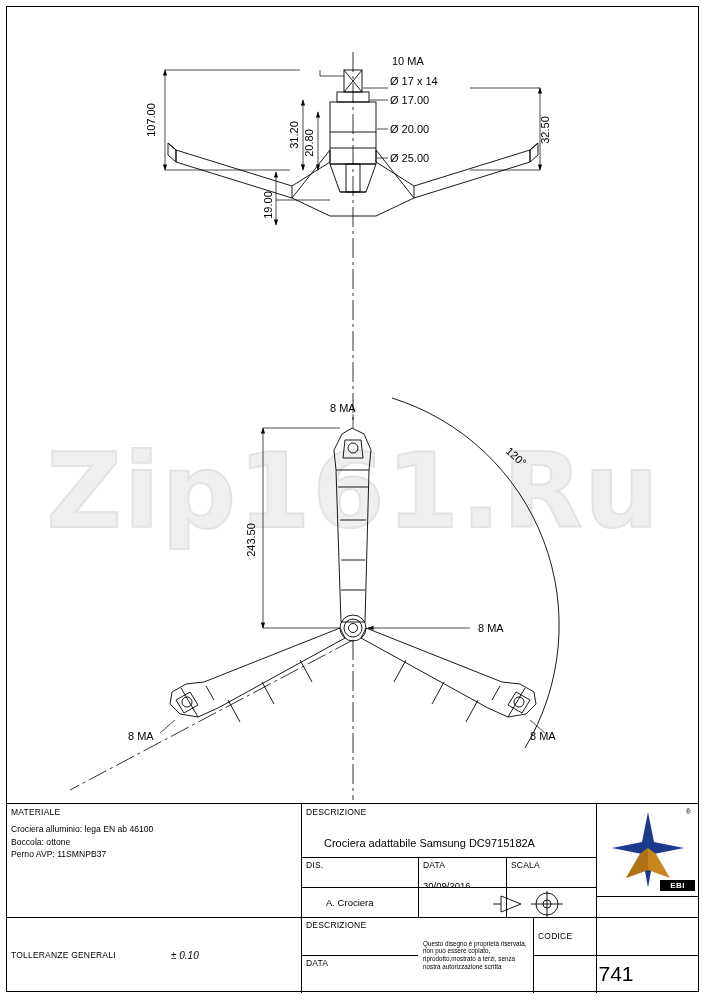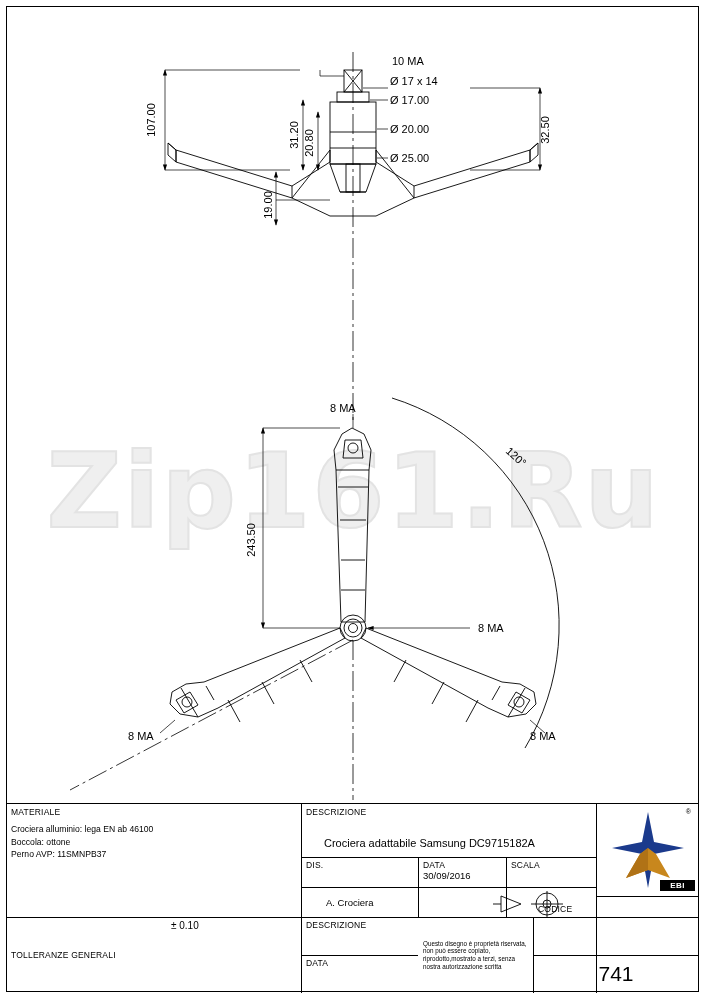--- a/index.html
+++ b/index.html
@@ -300,35 +300,35 @@
       <div class="mat-lines" style="margin-top:6px;">
         <div>Crociera alluminio: lega EN ab 46100</div>
         <div>Boccola: ottone</div>
         <div>Perno AVP: 11SMNPB37</div>
       </div>
     </div>
 
     <div class="tb-cell" style="left:0; top:113px; width:160px; height:76px; display:flex; align-items:center;">
       <span class="tb-label">TOLLERANZE GENERALI</span>
     </div>
-    <div class="tb-cell" style="left:160px; top:113px; width:135px; height:76px; display:flex; align-items:flex-start;">
+    <div class="tb-cell" style="left:160px; top:113px; width:135px; height:76px; display:flex; align-items:center;font-style:italic;">
       <span style="font-size:10px;">± 0.10</span>
     </div>
 
     <div class="tb-cell" style="left:295px; top:0; width:295px; height:53px;">
       <div class="tb-label">DESCRIZIONE</div>
       <div class="desc-text" style="margin-top:20px; padding-left:18px;">Crociera adattabile Samsung DC9715182A</div>
     </div>
 
     <div class="tb-cell" style="left:295px; top:53px; width:117px; height:30px;">
       <span class="tb-label">DIS.</span>
     </div>
     <div class="tb-cell" style="left:412px; top:53px; width:88px; height:30px;">
       <div class="tb-label">DATA</div>
-      <div style="font-size:9.5px; margin-top:0;">30/09/2016</div>
+      <div style="font-size:9.5px; margin-top:10px;">30/09/2016</div>
     </div>
     <div class="tb-cell" style="left:500px; top:53px; width:90px; height:30px;">
       <div class="tb-label">SCALA</div>
       <div style="font-size:16px; margin-top:17px; padding-left:26px;">1 : 4</div>
     </div>
 
     <div class="tb-cell" style="left:295px; top:83px; width:117px; height:30px; display:flex; align-items:center;">
       <span style="font-size:9.5px; padding-left:20px;">A. Crociera</span>
     </div>
 
@@ -349,21 +349,21 @@
       <span class="tb-label">DESCRIZIONE</span>
     </div>
     <div class="tb-cell" style="left:295px; top:151px; width:117px; height:38px;">
       <span class="tb-label">DATA</span>
     </div>
 
     <div class="tb-cell" style="left:412px; top:113px; width:115px; height:76px; display:flex; align-items:center;">
       <span class="small-legal">Questo disegno è proprietà riservata, non può essere copiato, riprodotto,mostrato a terzi, senza nostra autorizzazione scritta</span>
     </div>
 
-    <div class="tb-cell" style="left:527px; top:97px; width:166px; height:38px;">
+    <div class="tb-cell" style="left:527px; top:124px; width:166px; height:38px;">
       <span class="tb-label">CODICE</span>
     </div>
     <div class="tb-cell" style="left:527px; top:151px; width:166px; height:38px; display:flex; align-items:center; justify-content:center;">
       <span class="codice-num">741</span>
     </div>
 
     <div id="logo-box">
       <svg width="103" height="92" viewBox="0 0 103 92">
         <path d="M52,8 L58,38 L88,44 L58,50 L52,84 L46,50 L16,44 L46,38 Z" fill="#1b3a8c"></path>
         <path d="M52,44 L60,50 L74,74 L52,66 L30,74 L44,50 Z" fill="#c8871d"></path>

